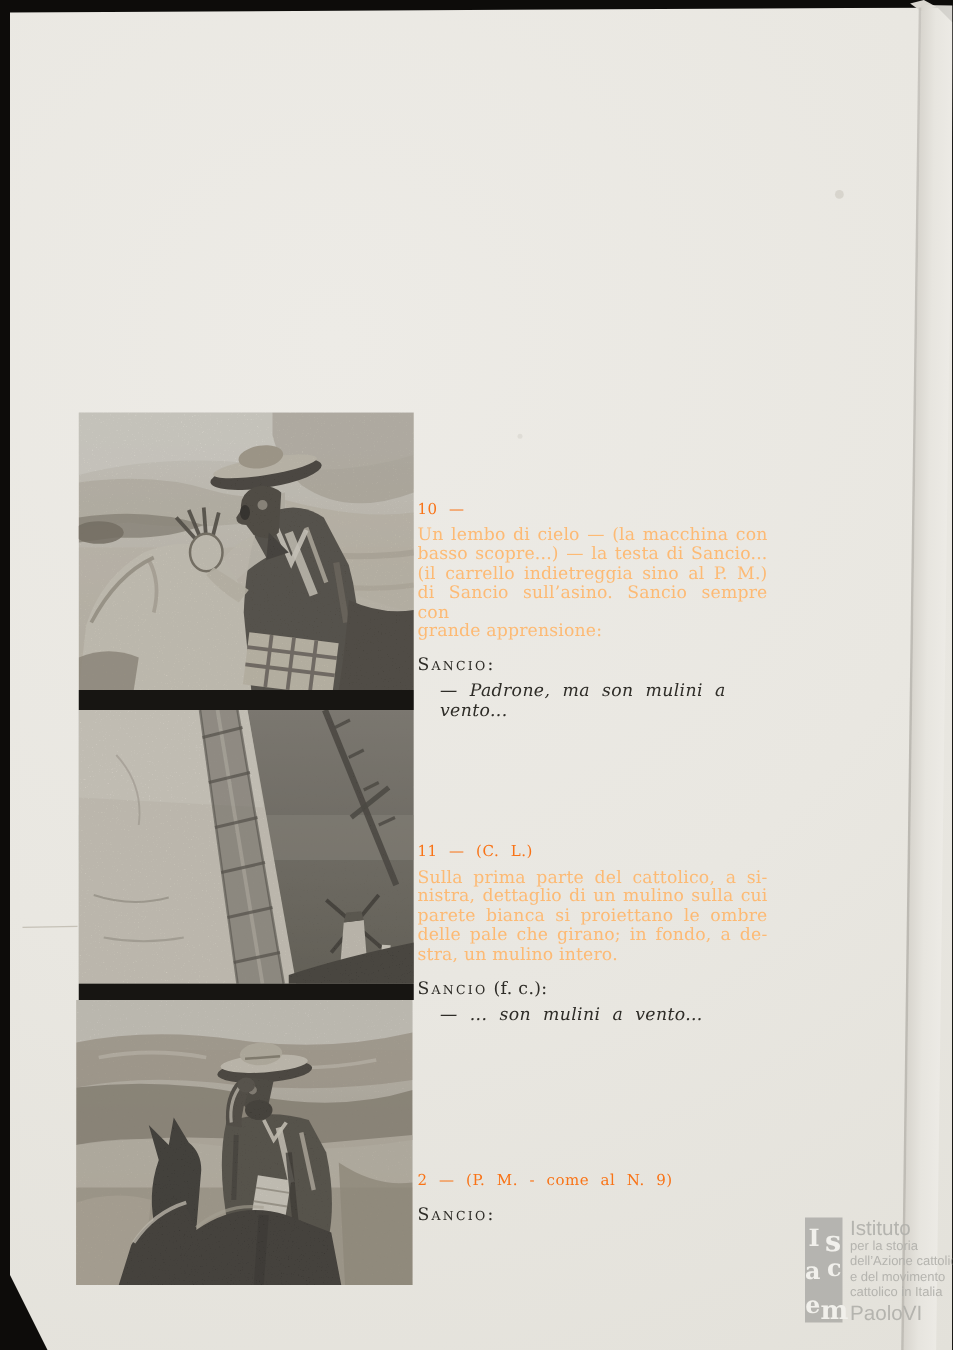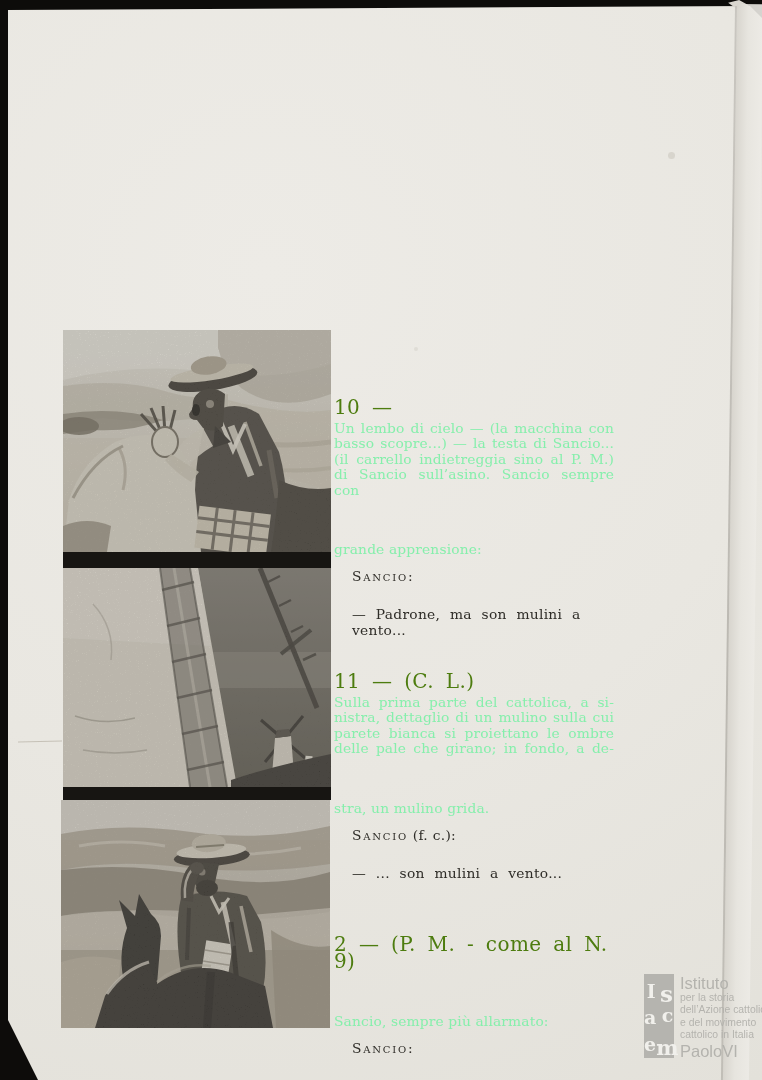--- a/index.html
+++ b/index.html
@@ -25,28 +25,28 @@
   
   .photo{position:absolute;left:63px;width:268px;line-height:0;}
   .photo svg{display:block;}
   #photo3{left:61px;width:269px;}
   .filmbar{position:absolute;left:63px;width:268px;background:#171512;}
   #bar1{top:552px;height:16px;}
   #bar2{top:787px;height:13px;}
   
   .block{position:absolute;left:334px;width:280px;color:#302e29;}
   #b10{top:399px;} #b11{top:673px;} #b12{top:936px;}
-  .heading{font-size:20px;line-height:17px;margin-bottom:5px;word-spacing:5px;letter-spacing:.4px;color:#4d7c0f;}
-  .bodyline{font-size:13.8px;line-height:15.4px;letter-spacing:.15px;color:#86efac;
+  .heading{font-size:12px;line-height:17px;margin-bottom:5px;word-spacing:5px;letter-spacing:.4px;color:#f97316;}
+  .bodyline{font-size:13.8px;line-height:15.4px;letter-spacing:.15px;color:#fdba74;
     text-align:justify;text-align-last:justify;}
-  .bodyline.last{text-align-last:left;margin-top:44px;}
-  .speaker{margin-top:11px;margin-left:18px;font-size:13.8px;letter-spacing:.3px;color:#2e2c27;}
+  .bodyline.last{text-align-last:left;}
+  .speaker{margin-top:11px;font-size:13.8px;letter-spacing:.3px;color:#2e2c27;}
   .speaker .name{font-variant:small-caps;letter-spacing:1.8px;}
   .speaker .suffix{white-space:pre;}
-  .dialogue{margin-top:22px;margin-left:18px;font-size:13.8px;
+  .dialogue{margin-top:5px;margin-left:18px;font-size:13.8px;font-style:italic;
     word-spacing:5px;letter-spacing:.3px;color:#2e2c27;}
   
   .watermark{position:absolute;left:644px;top:974px;display:flex;gap:6px;z-index:3;opacity:.95;}
   .monogram{width:30px;height:84px;background:#b3b2ad;display:grid;
     grid-template-columns:1fr 1fr;align-items:center;justify-items:center;
     color:#f2f1ed;font-family:"DejaVu Serif",serif;font-weight:bold;font-size:19px;line-height:1;}
   .monogram span{display:block;}
   .monogram span:nth-child(1){transform:translate(1px,2px);}
   .monogram span:nth-child(2){font-size:23px;transform:translate(-1px,4px);}
   .monogram span:nth-child(4){transform:translateY(-2px);}
@@ -246,34 +246,33 @@
     <div class="bodyline">di Sancio sull’asino. Sancio sempre con</div>
     <div class="bodyline last">grande apprensione:</div>
     <div class="speaker">
       <span class="name">Sancio</span><span class="suffix">:</span>
     </div>
     <div class="dialogue">— Padrone, ma son mulini a vento...</div>
   </section>
 
   <section class="block" id="b11">
     <div class="heading">11 — (C. L.)</div>
-    <div class="bodyline">Sulla prima parte del cattolica, a si-</div>
+    <div class="bodyline">Sulla prima parte del cattolico, a si-</div>
     <div class="bodyline">nistra, dettaglio di un mulino sulla cui</div>
     <div class="bodyline">parete bianca si proiettano le ombre</div>
     <div class="bodyline">delle pale che girano; in fondo, a de-</div>
-    <div class="bodyline last">stra, un mulino grida.</div>
+    <div class="bodyline last">stra, un mulino intero.</div>
     <div class="speaker">
       <span class="name">Sancio</span><span class="suffix"> (f. c.):</span>
     </div>
     <div class="dialogue">— ... son mulini a vento...</div>
   </section>
 
   <section class="block" id="b12">
     <div class="heading">2 — (P. M. - come al N. 9)</div>
-    <div class="bodyline last">Sancio, sempre più allarmato:</div>
     <div class="speaker">
       <span class="name">Sancio</span><span class="suffix">:</span>
     </div>
   </section>
 
   <div class="watermark">
     <div class="monogram">
       <span>I</span>
       <span>s</span>
       <span>a</span>

